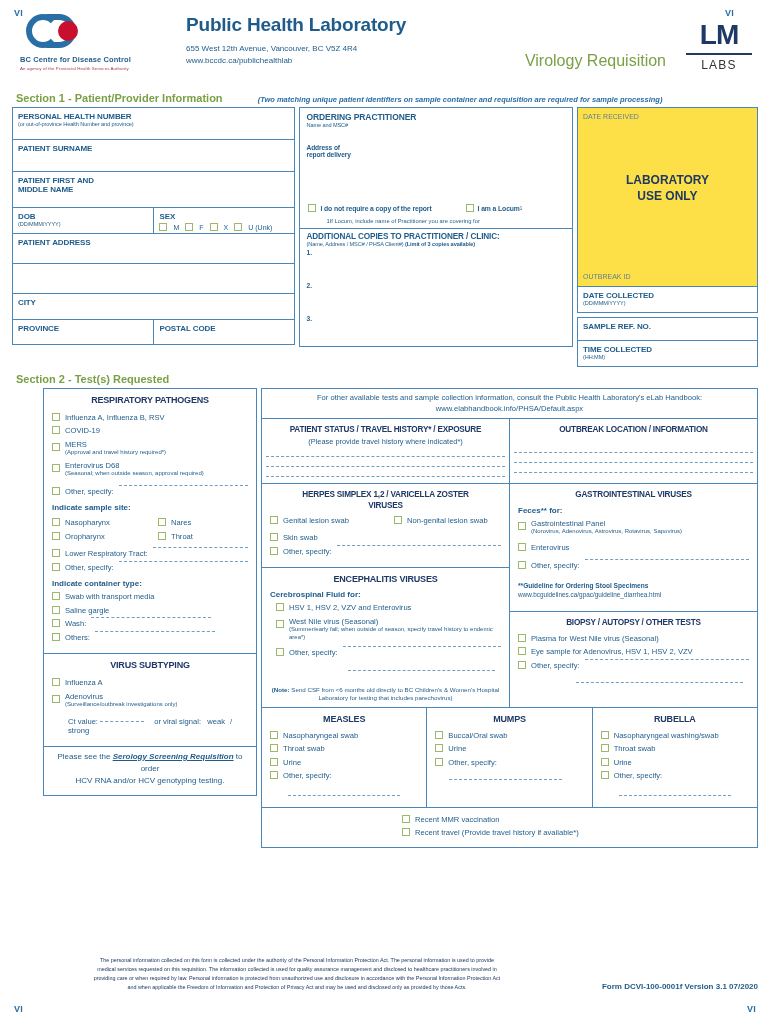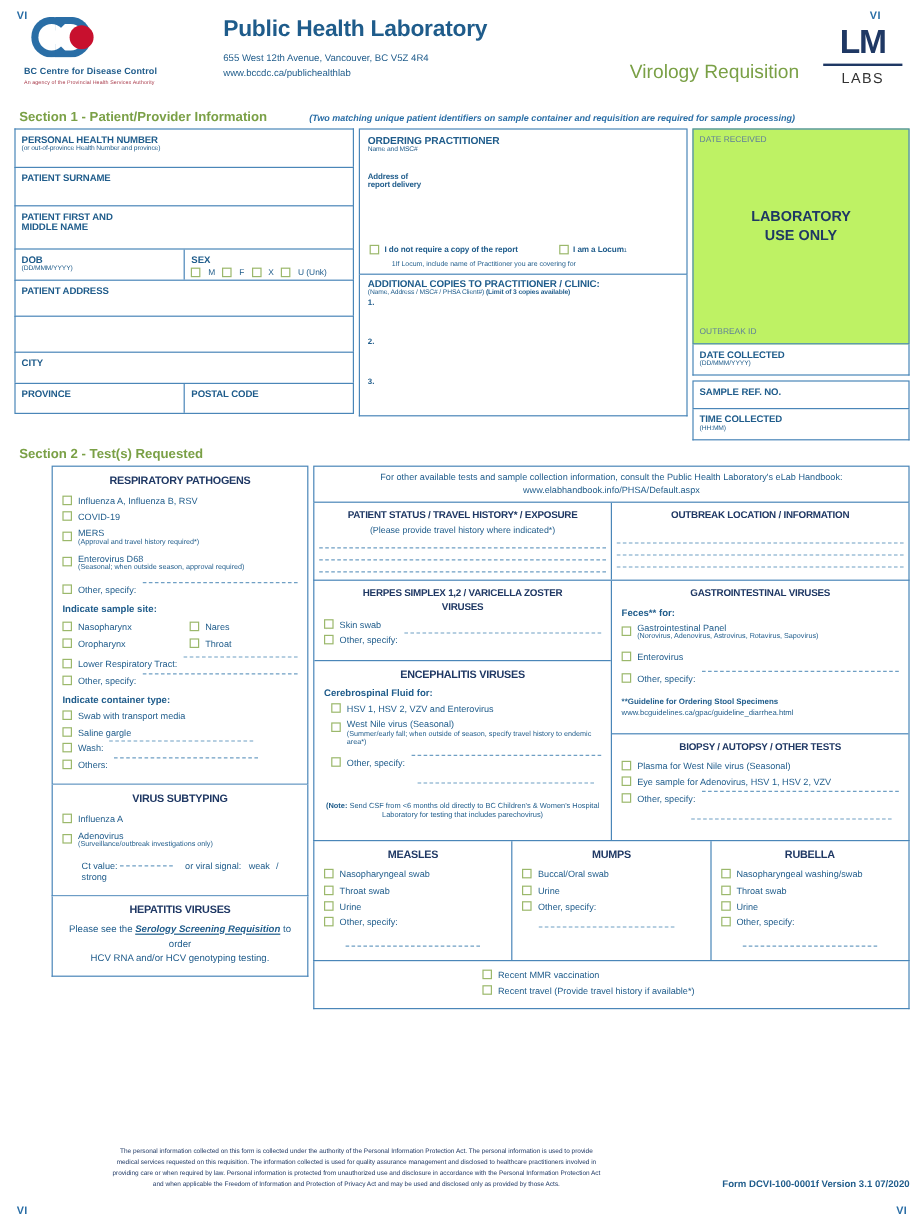--- a/index.html
+++ b/index.html
@@ -78,21 +78,21 @@
   .s1 { display:flex; gap:4px; }
   .s1-left { width:285px; }
   .s1-mid { width:275px; }
   .s1-right { width:182px; }
   .rowbox { border:1px solid #4a86b8; border-bottom:none; }
   .rowbox:last-child { border-bottom:1px solid #4a86b8; }
   .split { display:flex; }
   .split > div:first-child { flex:1; border-right:1px solid #4a86b8; }
 
   .labuse {
-    background:#bef264; border:1px solid #4a86b8; height:180px; position:relative; padding:5px;
+    background:#fde047; border:1px solid #4a86b8; height:180px; position:relative; padding:5px;
   }
   .labuse .top { font-size:7px; color:#5f7f99; }
   .labuse .mid { position:absolute; left:0; right:0; top:64px; text-align:center; font-size:12px; font-weight:bold; color:#1f3864; line-height:1.35;}
   .labuse .bot { position:absolute; left:5px; bottom:6px; font-size:7px; color:#5f7f99; }
 
   
   .s2 { display:flex; gap:4px; align-items:flex-start; }
   .col-a { width:245px;padding-left:31px; }
   .col-bc { flex:1; }
   .panel { border:1px solid #4a86b8; background:#fff; }
@@ -380,21 +380,20 @@
             <span class="dots" style="width:44px"></span>
             <span style="margin-left:8px">or viral signal:</span>
             <span style="margin-left:4px">weak</span>
             <span style="margin:0 3px">/</span>
             <span>strong</span>
           </div>
         </div>
       </div>
 
       <div class="panel">
-        <div class="ptitle">HEPATITIS VIRUSES</div>
         <div class="hepnote">
           <span>Please see the </span><u>Serology Screening Requisition</u><span> to order</span>
           <div>HCV RNA and/or HCV genotyping testing.</div>
         </div>
       </div>
     </div>
 
     <div class="col-bc">
       <div class="elab">
         <div>For other available tests and sample collection information, consult the Public Health Laboratory's eLab Handbook:</div>
@@ -417,20 +416,34 @@
         </div>
       </div>
 
       <div class="two" style="border:1px solid #4a86b8;border-top:none">
 
         <div>
           <div>
             <div class="ptitle sm">HERPES SIMPLEX 1,2 / VARICELLA ZOSTER</div>
             <div class="ptitle sm" style="padding-top:0">VIRUSES</div>
             <div class="pbody" style="padding-top:0">
+              <div style="display:flex">
+                <div style="width:124px">
+                  <div class="cb-row">
+                    <span class="cb"></span>
+                    <span class="txt">Genital lesion swab</span>
+                  </div>
+                </div>
+                <div>
+                  <div class="cb-row">
+                    <span class="cb"></span>
+                    <span class="txt">Non-genital lesion swab</span>
+                  </div>
+                </div>
+              </div>
               <div class="cb-row">
                 <span class="cb"></span>
                 <span class="txt">Skin swab</span>
               </div>
               <div class="cb-row">
                 <span class="cb"></span>
                 <span class="txt">Other, specify:</span>
                 <span class="dots"></span>
               </div>
             </div>

